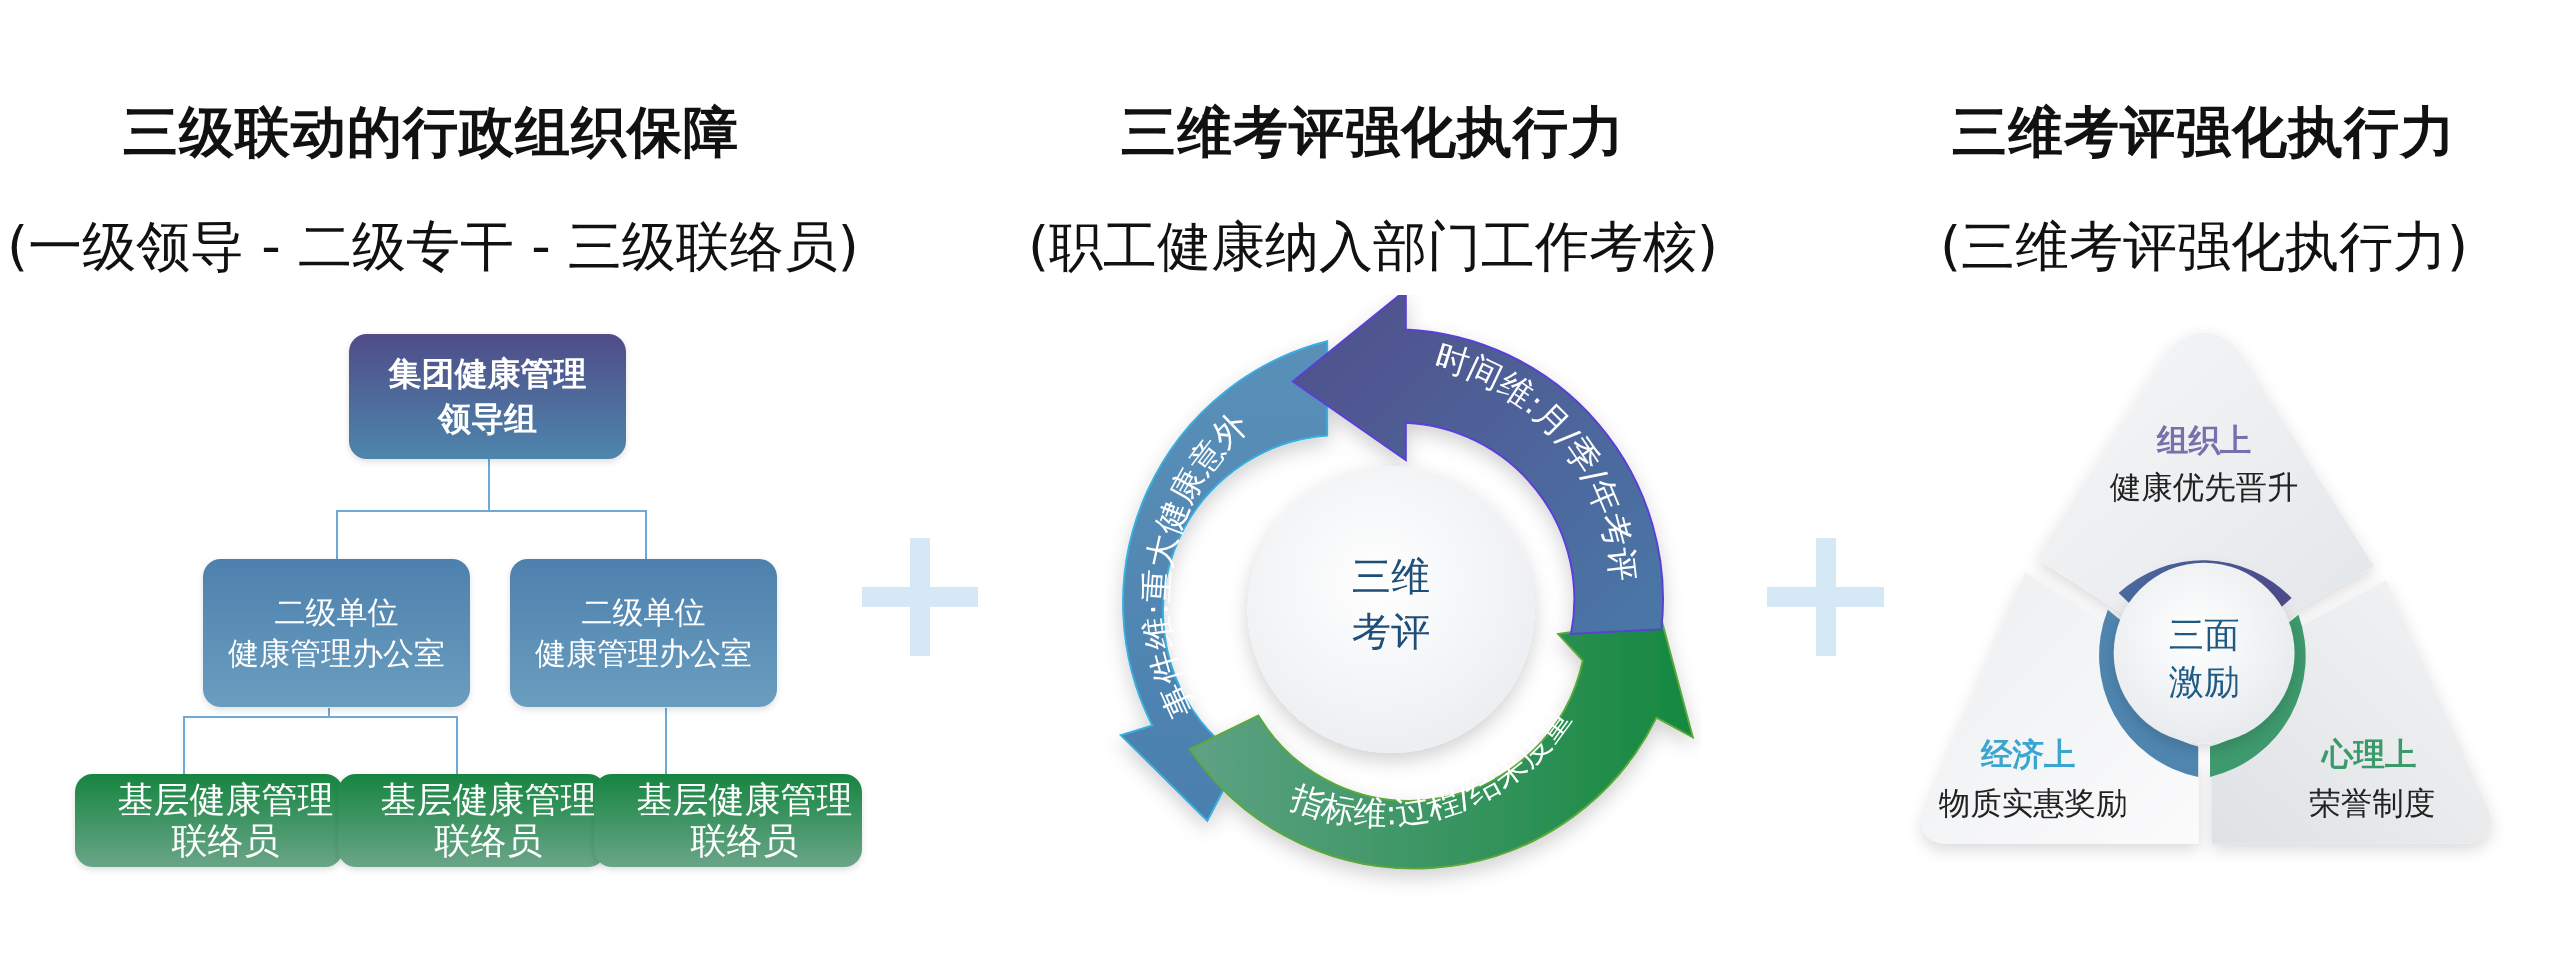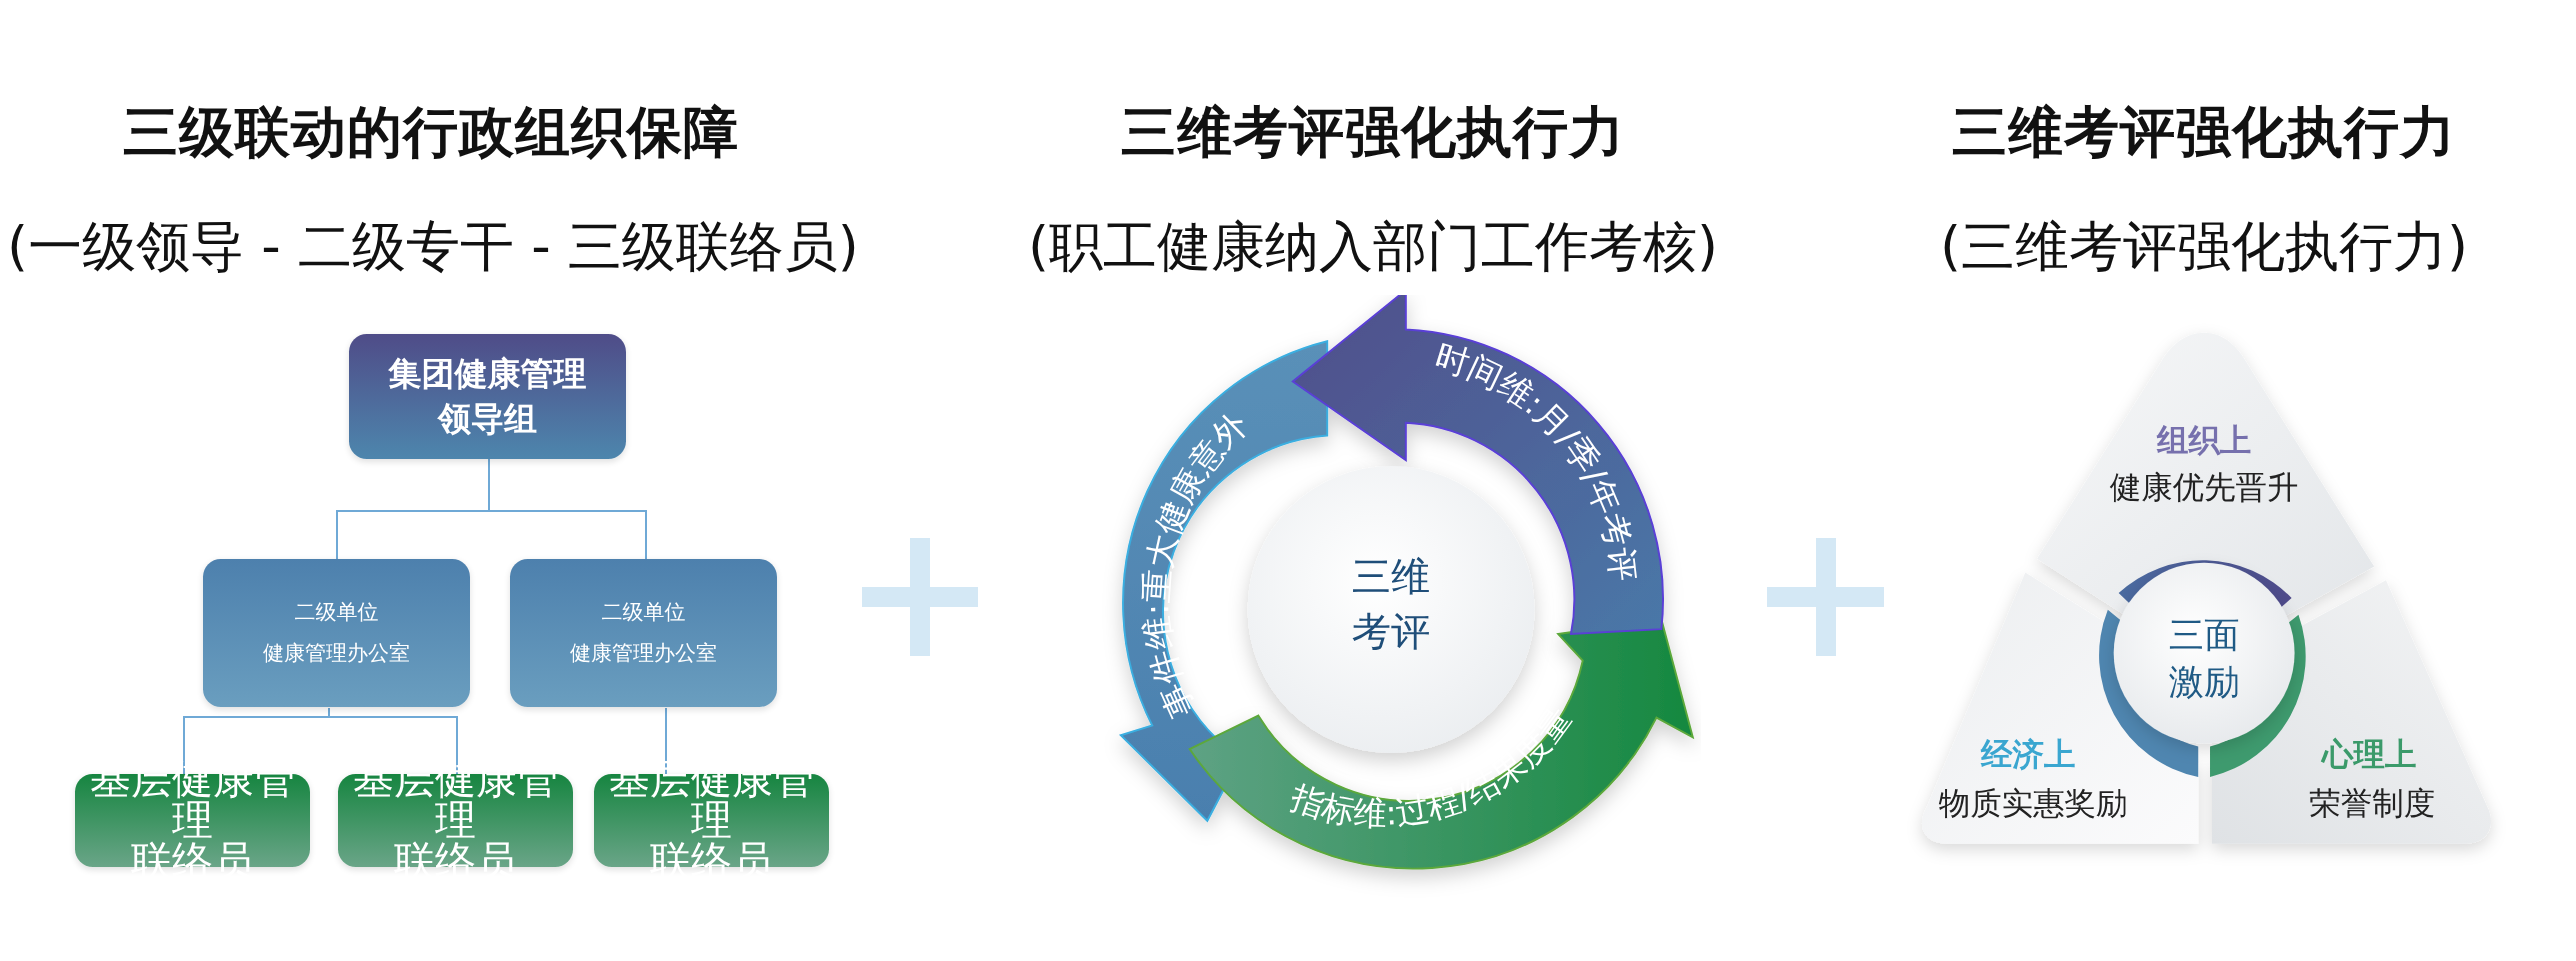--- a/index.html
+++ b/index.html
@@ -8,22 +8,22 @@
   .abs { position: absolute; }
   .title { position: absolute; top: 96px; font-size: 55px; font-weight: bold; color: #111;
            white-space: nowrap; transform: translateX(-50%); letter-spacing: 1px; text-align: right; }
   .subtitle { position: absolute; top: 183px; font-size: 54px; color: #111;
               white-space: nowrap; transform: translateX(-50%); margin-top: 28px; }
   .box { position: absolute; border-radius: 17.7px; color: #fff; display: flex;
          flex-direction: column; align-items: center; justify-content: center;
          text-align: center; font-size: 31px; line-height: 41px;
          box-shadow: 0 2.9px 5.9px rgba(0,0,0,0.12); font-family: Liberation Serif, serif; }
   .box.l1 { background: linear-gradient(#4f4c88, #4d86ad); font-weight: bold; font-size: 33px; line-height: 45px; }
-  .box.l2 { background: linear-gradient(#4d80ad, #6a9ebf); font-size: 21px; }
-  .box.l3 { background: linear-gradient(#168540, #6aa588); font-size: 41px; }
+  .box.l2 { background: linear-gradient(#4d80ad, #6a9ebf); font-size: 31px; }
+  .box.l3 { background: linear-gradient(#168540, #6aa588); font-size: 36px; padding-left: 33px; }
   .conn { position: absolute; background: #6fa9d6; }
   .plus-h, .plus-v { position: absolute; background: #d4e8f5; }
   svg text { font-family: "DejaVu Sans", "Liberation Sans", sans-serif; }
 </style>
 </head>
 <body>
 
 <div>
   <div class="title" style="left:431px;">三级联动的行政组织保障</div>
   <div class="subtitle" style="left:433px;">(一级领导 - 二级专干 - 三级联络员)</div>

